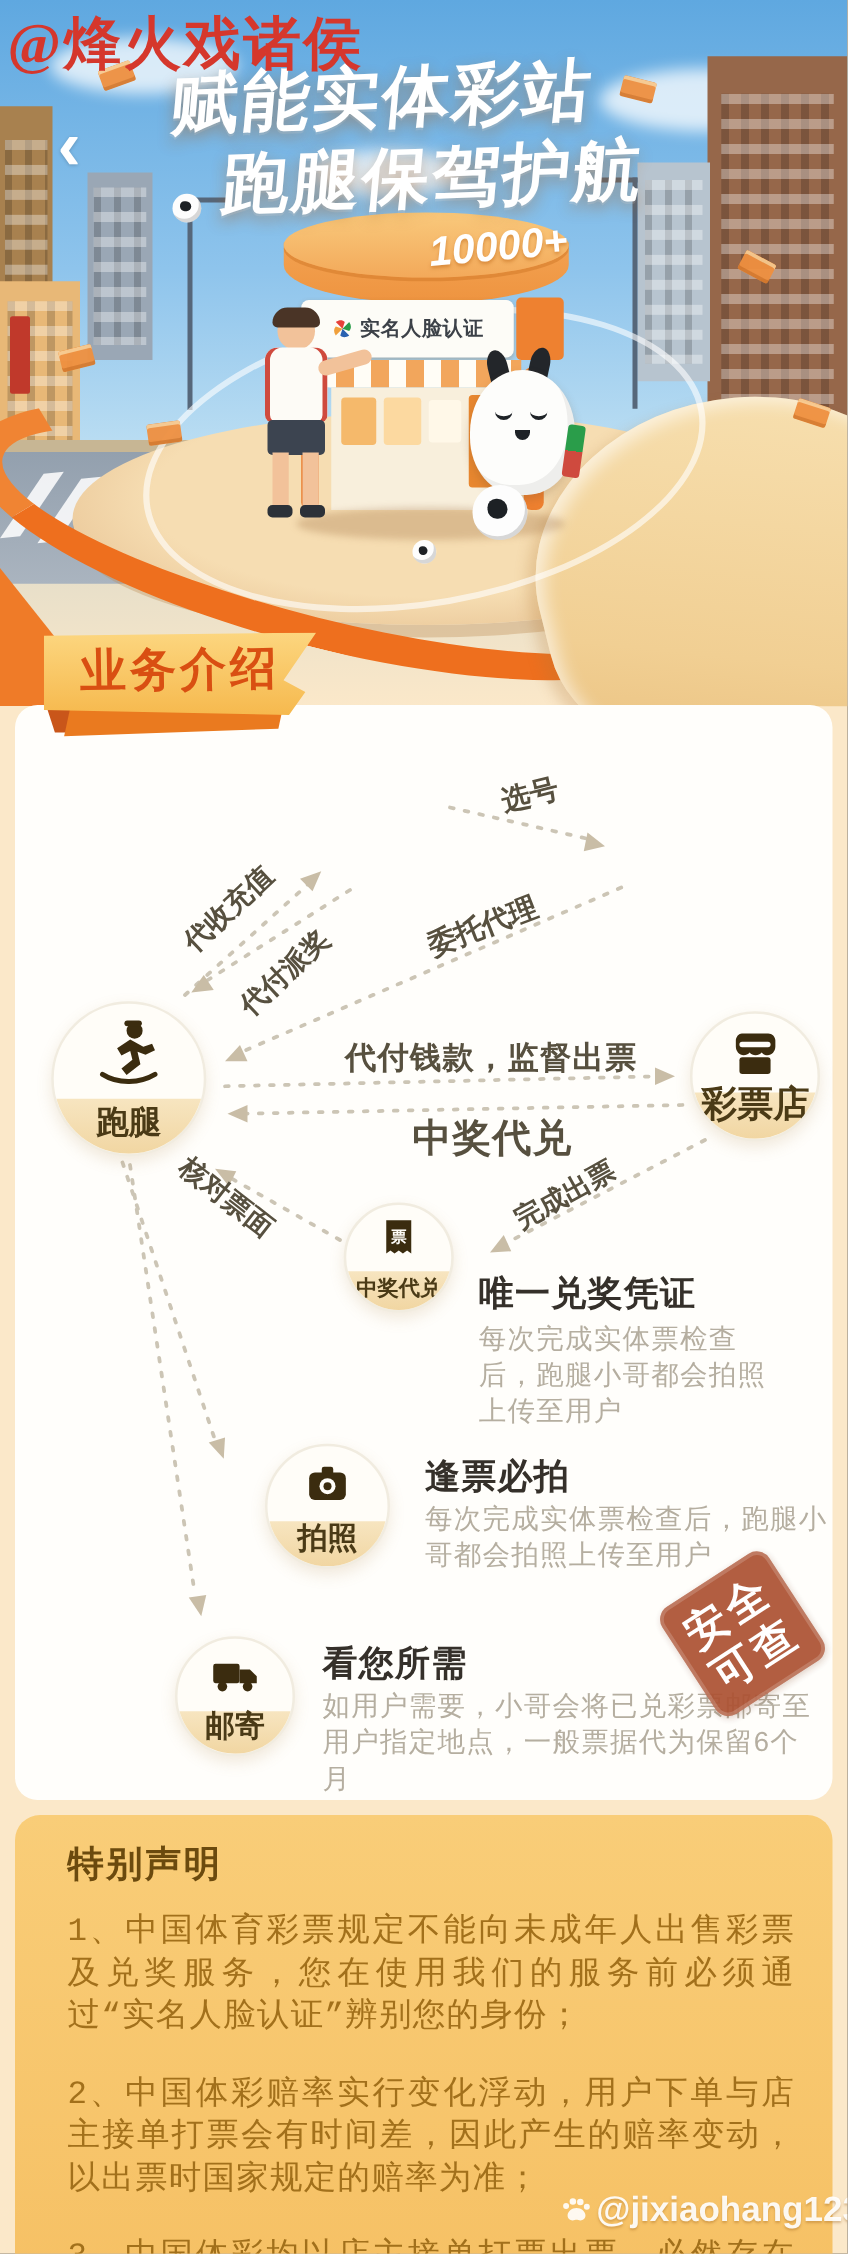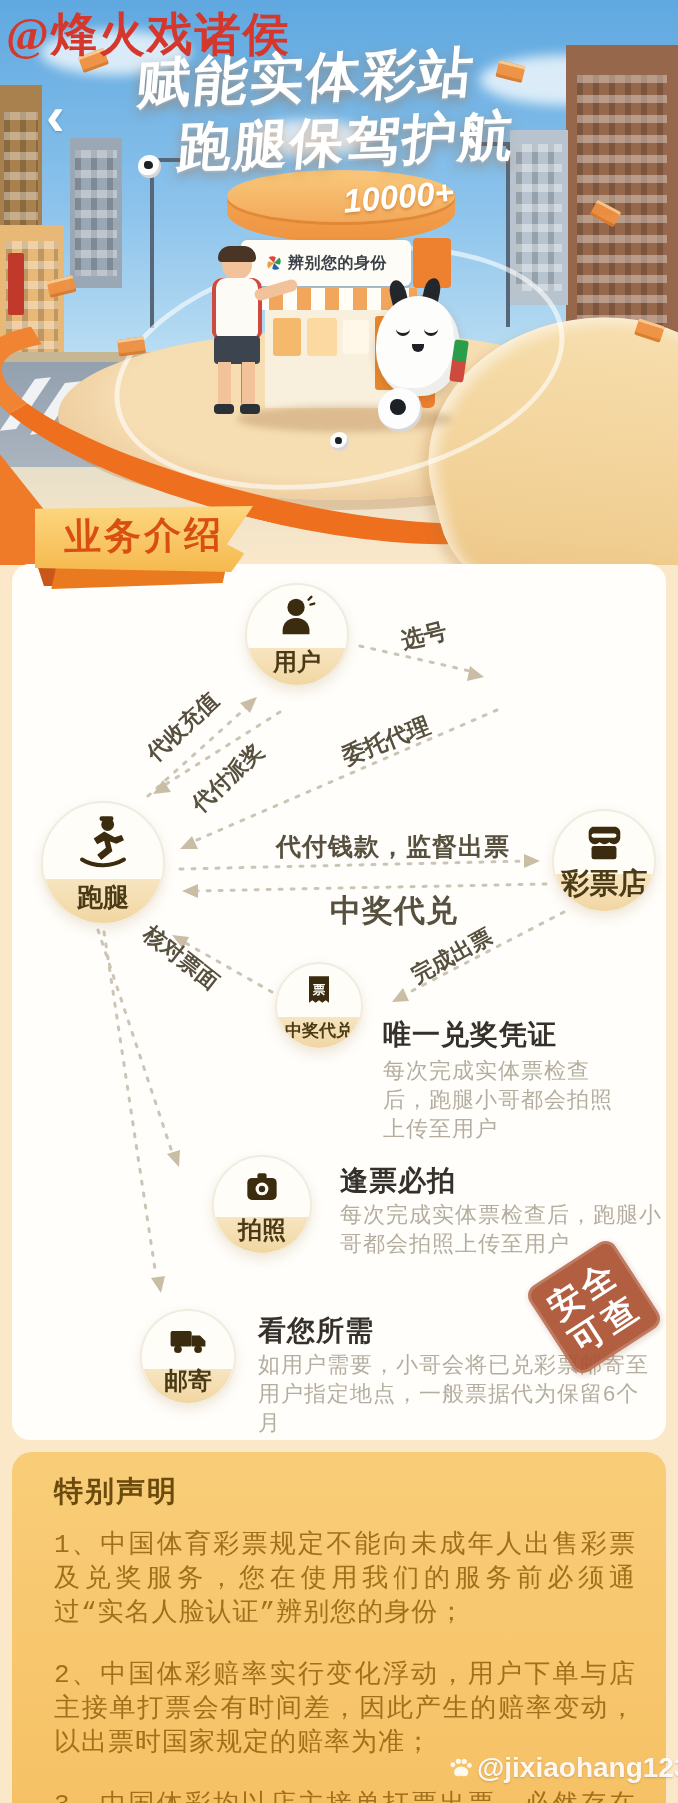--- a/index.html
+++ b/index.html
@@ -171,21 +171,21 @@
       <div class="roof-side"></div>
       <div class="roof-top"></div>
       <div class="roof-badge">10000+</div>
       <div class="signboard">
         <svg width="18" height="18" viewBox="0 0 20 20">
           <path d="M10 10L4 4c3-2 6-2 8 0z" fill="#e6413a"></path>
             <path d="M10 10l6-6c2 3 2 6 0 8z" fill="#2a9d4a"></path>
           <path d="M10 10l6 6c-3 2-6 2-8 0z" fill="#2a62b0"></path>
             <path d="M10 10l-6 6c-2-3-2-6 0-8z" fill="#f0a03c"></path>
         </svg>
-        <span>辨别您的身份</span>
+        <span>实名人脸认证</span>
       </div>
       <div class="sign-orange"></div>
       <div class="awning"></div>
       <div class="facade"></div>
       <div class="poster" style="left:48px;top:150px;width:28px;height:38px;background:#f5b96b;"></div>
       <div class="poster" style="left:82px;top:150px;width:30px;height:38px;background:#fcd9a0;"></div>
       <div class="poster" style="left:118px;top:152px;width:26px;height:34px;background:#fff8e8;"></div>
       <div class="poster" style="left:150px;top:148px;width:26px;height:74px;background:#e8872f;"></div>
       <div class="pillar" style="left:16px;top:128px;width:14px;height:112px;background:#e8792a;"></div>
       <div class="pillar" style="left:194px;top:126px;width:16px;height:114px;background:#ef8130;"></div>
@@ -262,31 +262,20 @@
       <polygon points="180,289 192,276 198,289"></polygon>
       <polygon points="540,301 524,294 524,308"></polygon>
       <polygon points="182,331 198,324 198,338"></polygon>
       <polygon points="392,442 403,428 409,441"></polygon>
       <polygon points="172,375 189,377 183,389"></polygon>
       <polygon points="179,607 167,594 180,590"></polygon>
       <polygon points="161,733 151,718 165,716"></polygon>
     </g>
   </svg>
 
-  <div class="node" style="left:245px;top:583px;width:104px;height:104px;">
-    <span class="n-band"></span>
-    <span class="n-icon">
-      <svg width="46" height="46" viewBox="0 0 48 48" fill="#3b2c0f">
-          <circle cx="23" cy="14" r="9"></circle>
-      <path d="M23 25c-9 0-14 6-14 13v4h28v-4c0-7-5-13-14-13z"></path>
-      <path d="M36 6l3-3M38 11l4-1" stroke="#3b2c0f" stroke-width="2.5" stroke-linecap="round" fill="none"></path>
-        </svg>
-    </span>
-    <span class="n-label" style="font-size:24px;">用户</span>
-  </div>
 
 
   <div class="node" style="left:41px;top:801px;width:124px;height:124px;">
     <span class="n-band"></span>
     <span class="n-icon">
       <svg width="56" height="56" viewBox="0 0 48 48" fill="#3b2c0f">
           <circle cx="28" cy="9" r="5.5"></circle>
       <rect x="21" y="2" width="12" height="4" rx="2"></rect>
       <path d="M25 15l-9 6 3 5 6-3 1.5 6-7.5 6 3.5 4.5 9.5-7.5-2-8.5 5.5 2 6.5-3-2-4.5-6 2z"></path>
       <path d="M6 39c11 7 26 6 36 0" stroke="#3b2c0f" stroke-width="3.4" fill="none" stroke-linecap="round"></path>

